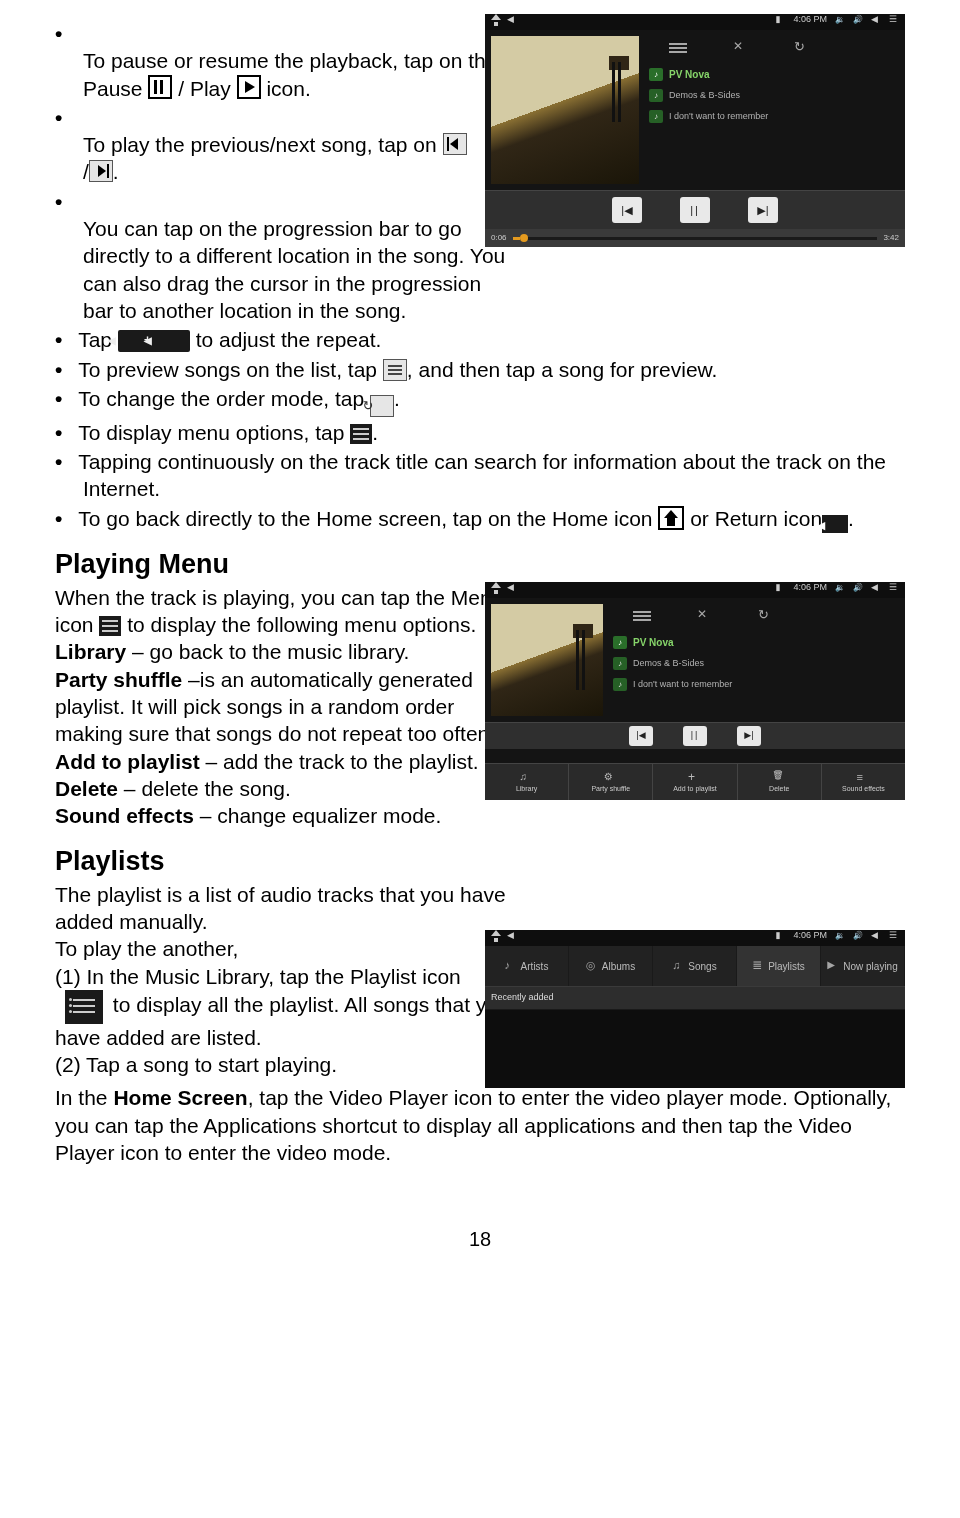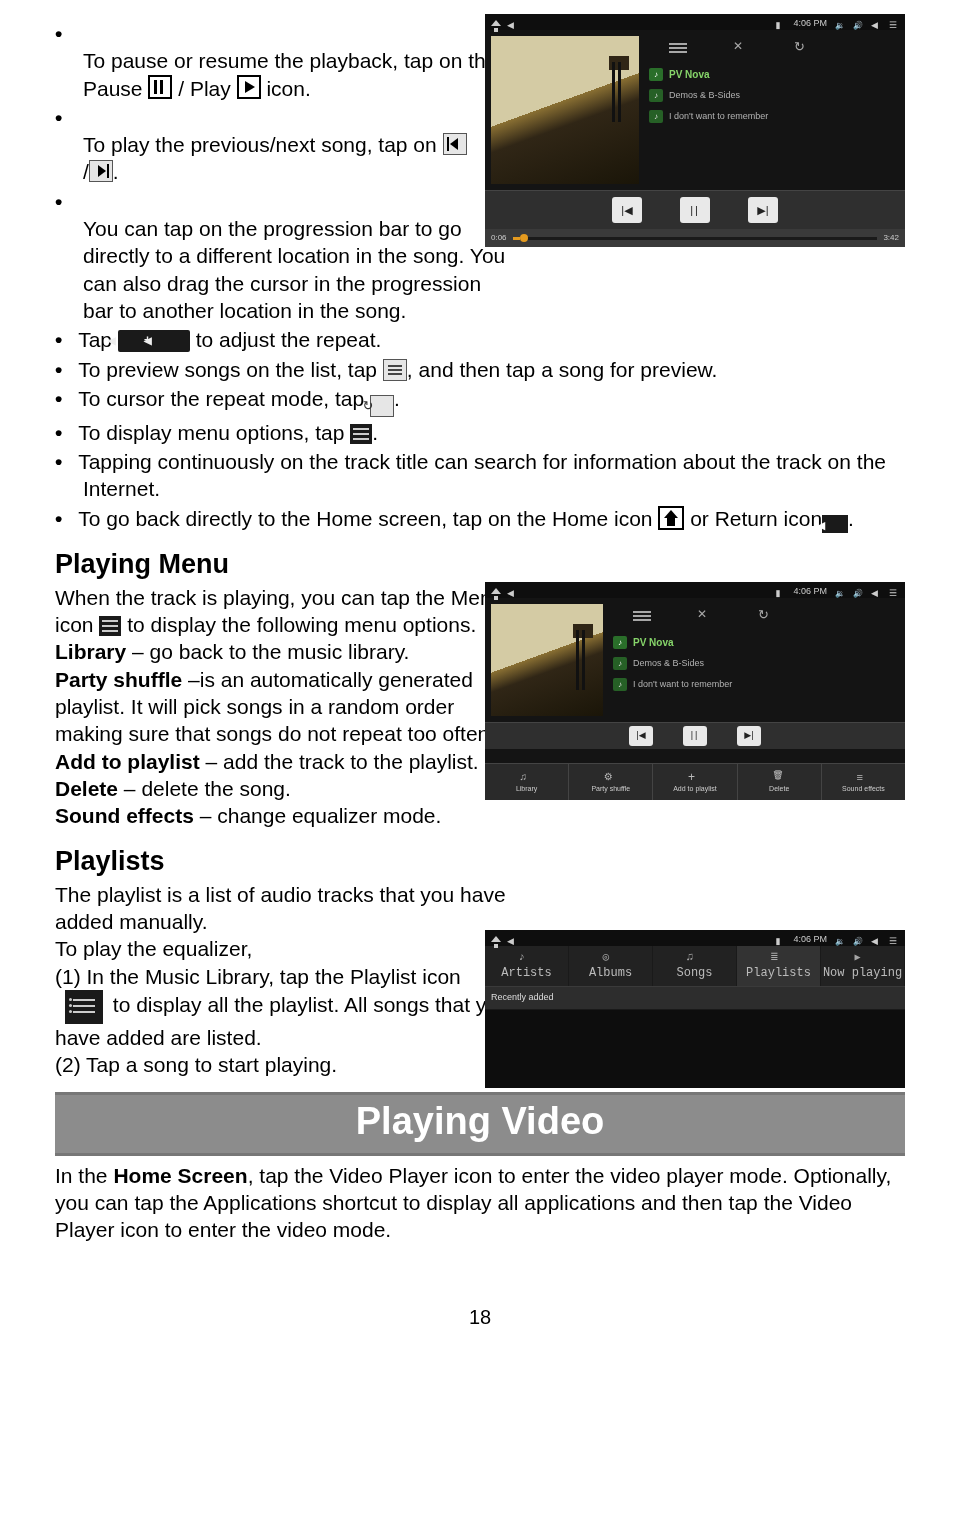--- a/index.html
+++ b/index.html
@@ -161,21 +161,21 @@
     position: absolute;
     background: #141414;
     color: #ccc;
     font-size: 10px;
   }
   .shot1 { top: 14px; right: 55px; width: 420px; height: 218px; }
   .shot2 { top: 582px; right: 55px; width: 420px; height: 218px; }
   .shot3 { top: 930px; right: 55px; width: 420px; height: 158px; }
 
   .statusbar {
-    height: 16px; background:#0e0e0e; display:flex; align-items:flex-end; justify-content:flex-end;
+    height: 16px; background:#0e0e0e; display:flex; align-items:flex-start; justify-content:flex-end;
     gap:8px; padding:0 6px; font-size:9px; color:#ccc;
   }
   .statusbar .left{margin-right:auto; display:flex; gap:6px; align-items:center;}
   .statusbar .sico{width:10px; height:10px; display:inline-block;}
   .sico.home{position:relative;}
   .sico.home::after{content:"";position:absolute;left:0;top:0;border-left:5px solid transparent;border-right:5px solid transparent;border-bottom:6px solid #ccc;}
   .sico.home::before{content:"";position:absolute;left:3px;bottom:-2px;width:4px;height:4px;background:#ccc;}
   .sico.back::after{content:"◀"; color:#ccc; font-size:9px;}
   .sico.menu::after{content:"☰"; color:#ccc; font-size:9px;}
   .sico.volu::after{content:"🔊"; font-size:8px;}
@@ -230,21 +230,21 @@
   .mic.ps::after{content:"⚙";color:#bbb;font-size:10px;}
   .mic.add::after{content:"+";color:#bbb;font-size:12px;}
   .mic.del::after{content:"🗑";font-size:9px;}
   .mic.sfx::after{content:"≡";color:#bbb;font-size:11px;}
   .shot2 .player-body{height:124px;}
   .shot2 .album-art{width:112px;height:112px;}
   .shot2 .controls-row{height:26px;gap:30px;}
   .shot2 .cbtn{width:24px;height:20px;font-size:9px;}
 
   .shot3 .tabs{height:40px;background:#222;display:flex;border-bottom:1px solid #3a3a3a;}
-  .shot3 .tab{flex:1;display:flex;flex-direction:column;align-items:center;justify-content:center;font-size:12px;color:#bbb;border-right:1px solid #1a1a1a;font-family:Liberation Mono, monospace;}
+  .shot3 .tab{flex:1;display:flex;flex-direction:row;align-items:center;justify-content:center;font-size:10px;color:#bbb;border-right:1px solid #1a1a1a;}
   .shot3 .tab .tic{width:16px;height:14px;margin-bottom:2px;position:relative;opacity:0.7;}
   .tic.art::after{content:"♪";color:#ddd;font-size:11px;}
   .tic.alb::after{content:"◎";color:#ddd;font-size:11px;}
   .tic.sng::after{content:"♫";color:#ddd;font-size:11px;}
   .tic.plist::after{content:"≣";color:#ddd;font-size:12px;}
   .tic.np::after{content:"▶";color:#ddd;font-size:10px;}
   .shot3 .tab.active{background:#333;}
   .shot3 .plrow{height:22px;background:#2d2d2d;font-size:9px;color:#ddd;display:flex;align-items:center;padding-left:6px;border-bottom:1px solid #1a1a1a;}
   .shot3 .blank{flex:1;background:#0d0d0d;}
 
@@ -425,21 +425,21 @@
     <li>
       <div class="left-block-1 li-inner-pad">You can tap on the progression bar to go directly to a different location in the song. You can also drag the cursor in the progression bar to another location in the song.</div>
     </li>
     <li class="wideline">
       <span>Tap </span><span class="vol-group"><span class="vd"><span class="spk"></span> −</span><span class="vu"><span class="spk"></span> +</span></span><span> to adjust the repeat.</span>
     </li>
     <li class="wideline">
       <span>To preview songs on the list, tap </span><span class="list-ic"></span><span>, and then tap a song for preview.</span>
     </li>
     <li class="wideline">
-      <span>To cursor the repeat mode, tap </span><span class="repeat-ic"></span><span>.</span>
+      <span>To change the order mode, tap </span><span class="repeat-ic"></span><span>.</span>
     </li>
     <li class="wideline">
       <span>To display menu options, tap </span><span class="menu-ic"></span><span>.</span>
     </li>
     <li class="wideline">Tapping continuously on the track title can search for information about the track on the Internet.</li>
     <li class="wideline">
       <span>To go back directly to the Home screen, tap on the Home icon </span><span class="home-ic"></span><span> or Return icon</span><span class="return-ic"></span><span>.</span>
     </li>
   </ul>
 
@@ -449,27 +449,26 @@
     <b class="inline">Library</b><span> – go back to the music library.</span><br>
     <b class="inline">Party shuffle</b><span> –is an automatically generated playlist. It will pick songs in a random order making sure that songs do not repeat too often.</span><br>
     <b class="inline">Add to playlist</b><span> – add the track to the playlist.</span><br>
     <b class="inline">Delete</b><span> – delete the song.</span><br>
     <b class="inline">Sound effects</b><span> – change equalizer mode.</span>
   </div>
 
   <div class="h2sub">Playlists</div>
   <div class="left-block-2">
     <span>The playlist is a list of audio tracks that you have added manually.</span><br>
-    <span>To play the equalizer,</span><br>
+    <span>To play the another,</span><br>
     <span>(1) In the Music Library, tap the Playlist icon</span><br>
     <span style="padding-left:0;"><span class="pl-bigic"></span><span> to display all the playlist. All songs that you have added are listed.</span></span><br>
     <span>(2) Tap a song to start playing.</span>
   </div>
 
-  <div class="section-banner">Playing Video</div>
 
   <div class="para">
     <span>In the </span><b class="inline">Home Screen</b><span>, tap the Video Player icon to enter the video player mode. Optionally, you can tap the Applications shortcut to display all applications and then tap the Video Player icon to enter the video mode.</span>
   </div>
 
   <div class="page-num">18</div>
 
 </div>
 
 </body></html>

